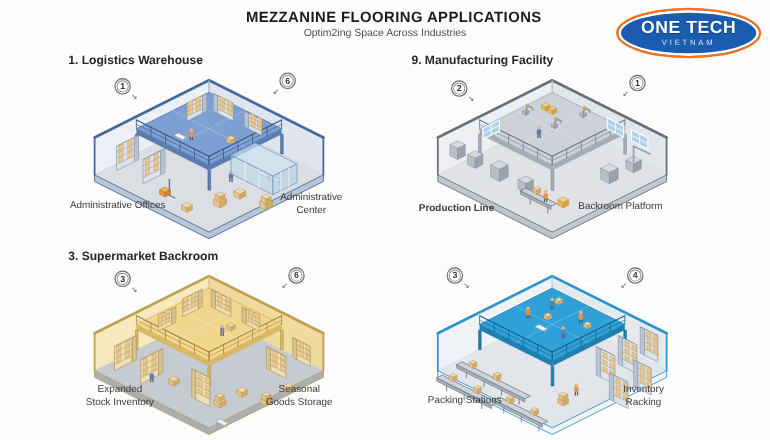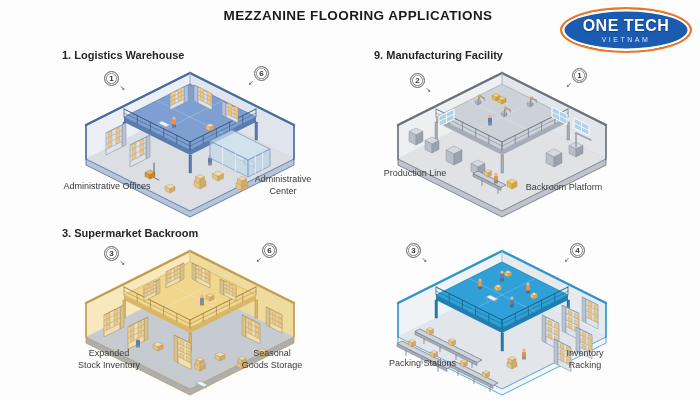--- a/index.html
+++ b/index.html
@@ -23,20 +23,21 @@
   .marker .arr{position:absolute;font-size:7px;color:#555;font-weight:400;}
   .marker.mL .arr{right:-7px;bottom:-7px;}
   .marker.mR .arr{left:-7px;bottom:-7px;}
   .cap{position:absolute;font-size:9px;color:#3a3a3a;text-align:center;line-height:1.3;white-space:pre-line;z-index:3;}
 </style>
 </head>
 <body>
 
 <div class="hdr">
   <h1>MEZZANINE FLOORING APPLICATIONS</h1>
+  <p>Optim2ing Space Across Industries</p>
 </div>
 
 <div class="logo">
   <div class="nm">ONE TECH</div>
   <div class="ct">VIETNAM</div>
 </div>
 
 <div class="quad" id="q0">
   <div class="qtitle">1. Logistics Warehouse</div>
   <svg class="scene" width="280" height="164" viewBox="0 0 280 164">
@@ -309,21 +310,21 @@
       <line x1="214" y1="72" x2="229" y2="79" stroke="#9aa2ae" stroke-width="1.6" stroke-linecap="round"></line>
     </svg>
   <div class="marker mL" style="left:58px;top:25px;">
       <span>2</span>
       <span class="arr">↘</span>
     </div>
   <div class="marker mR" style="left:220px;top:20px;">
       <span>1</span>
       <span class="arr">↙</span>
     </div>
-  <div class="cap" style="left:18px;top:120px;width:90px;">Production Line</div>
+  <div class="cap" style="left:18px;top:136px;width:90px;font-weight:bold;">Production Line</div>
   <div class="cap" style="left:164px;top:134px;width:96px;">Backroom Platform</div>
 </div>
 
 <div class="quad" id="q2">
   <div class="qtitle">3. Supermarket Backroom</div>
   <svg class="scene" width="280" height="164" viewBox="0 0 280 164">
       <polygon points="140,12 36,64 36,98 140,46" fill="#f7e9bd" stroke-linejoin="round" stroke="#dcc68c" stroke-width="0.5"></polygon>
       <polygon points="140,12 244,64 244,98 140,46" fill="#efdb9e" stroke-linejoin="round" stroke="#dcc68c" stroke-width="0.5"></polygon>
       <polygon points="140,46 244,98 140,150 36,98" fill="#c6cad1" stroke-linejoin="round"></polygon>
       <polygon points="36,98 140,150 244,98 244,104 140,156 36,104" fill="#a9aeb7" stroke-linejoin="round" stroke="#c29c50" stroke-width="0.8"></polygon>

